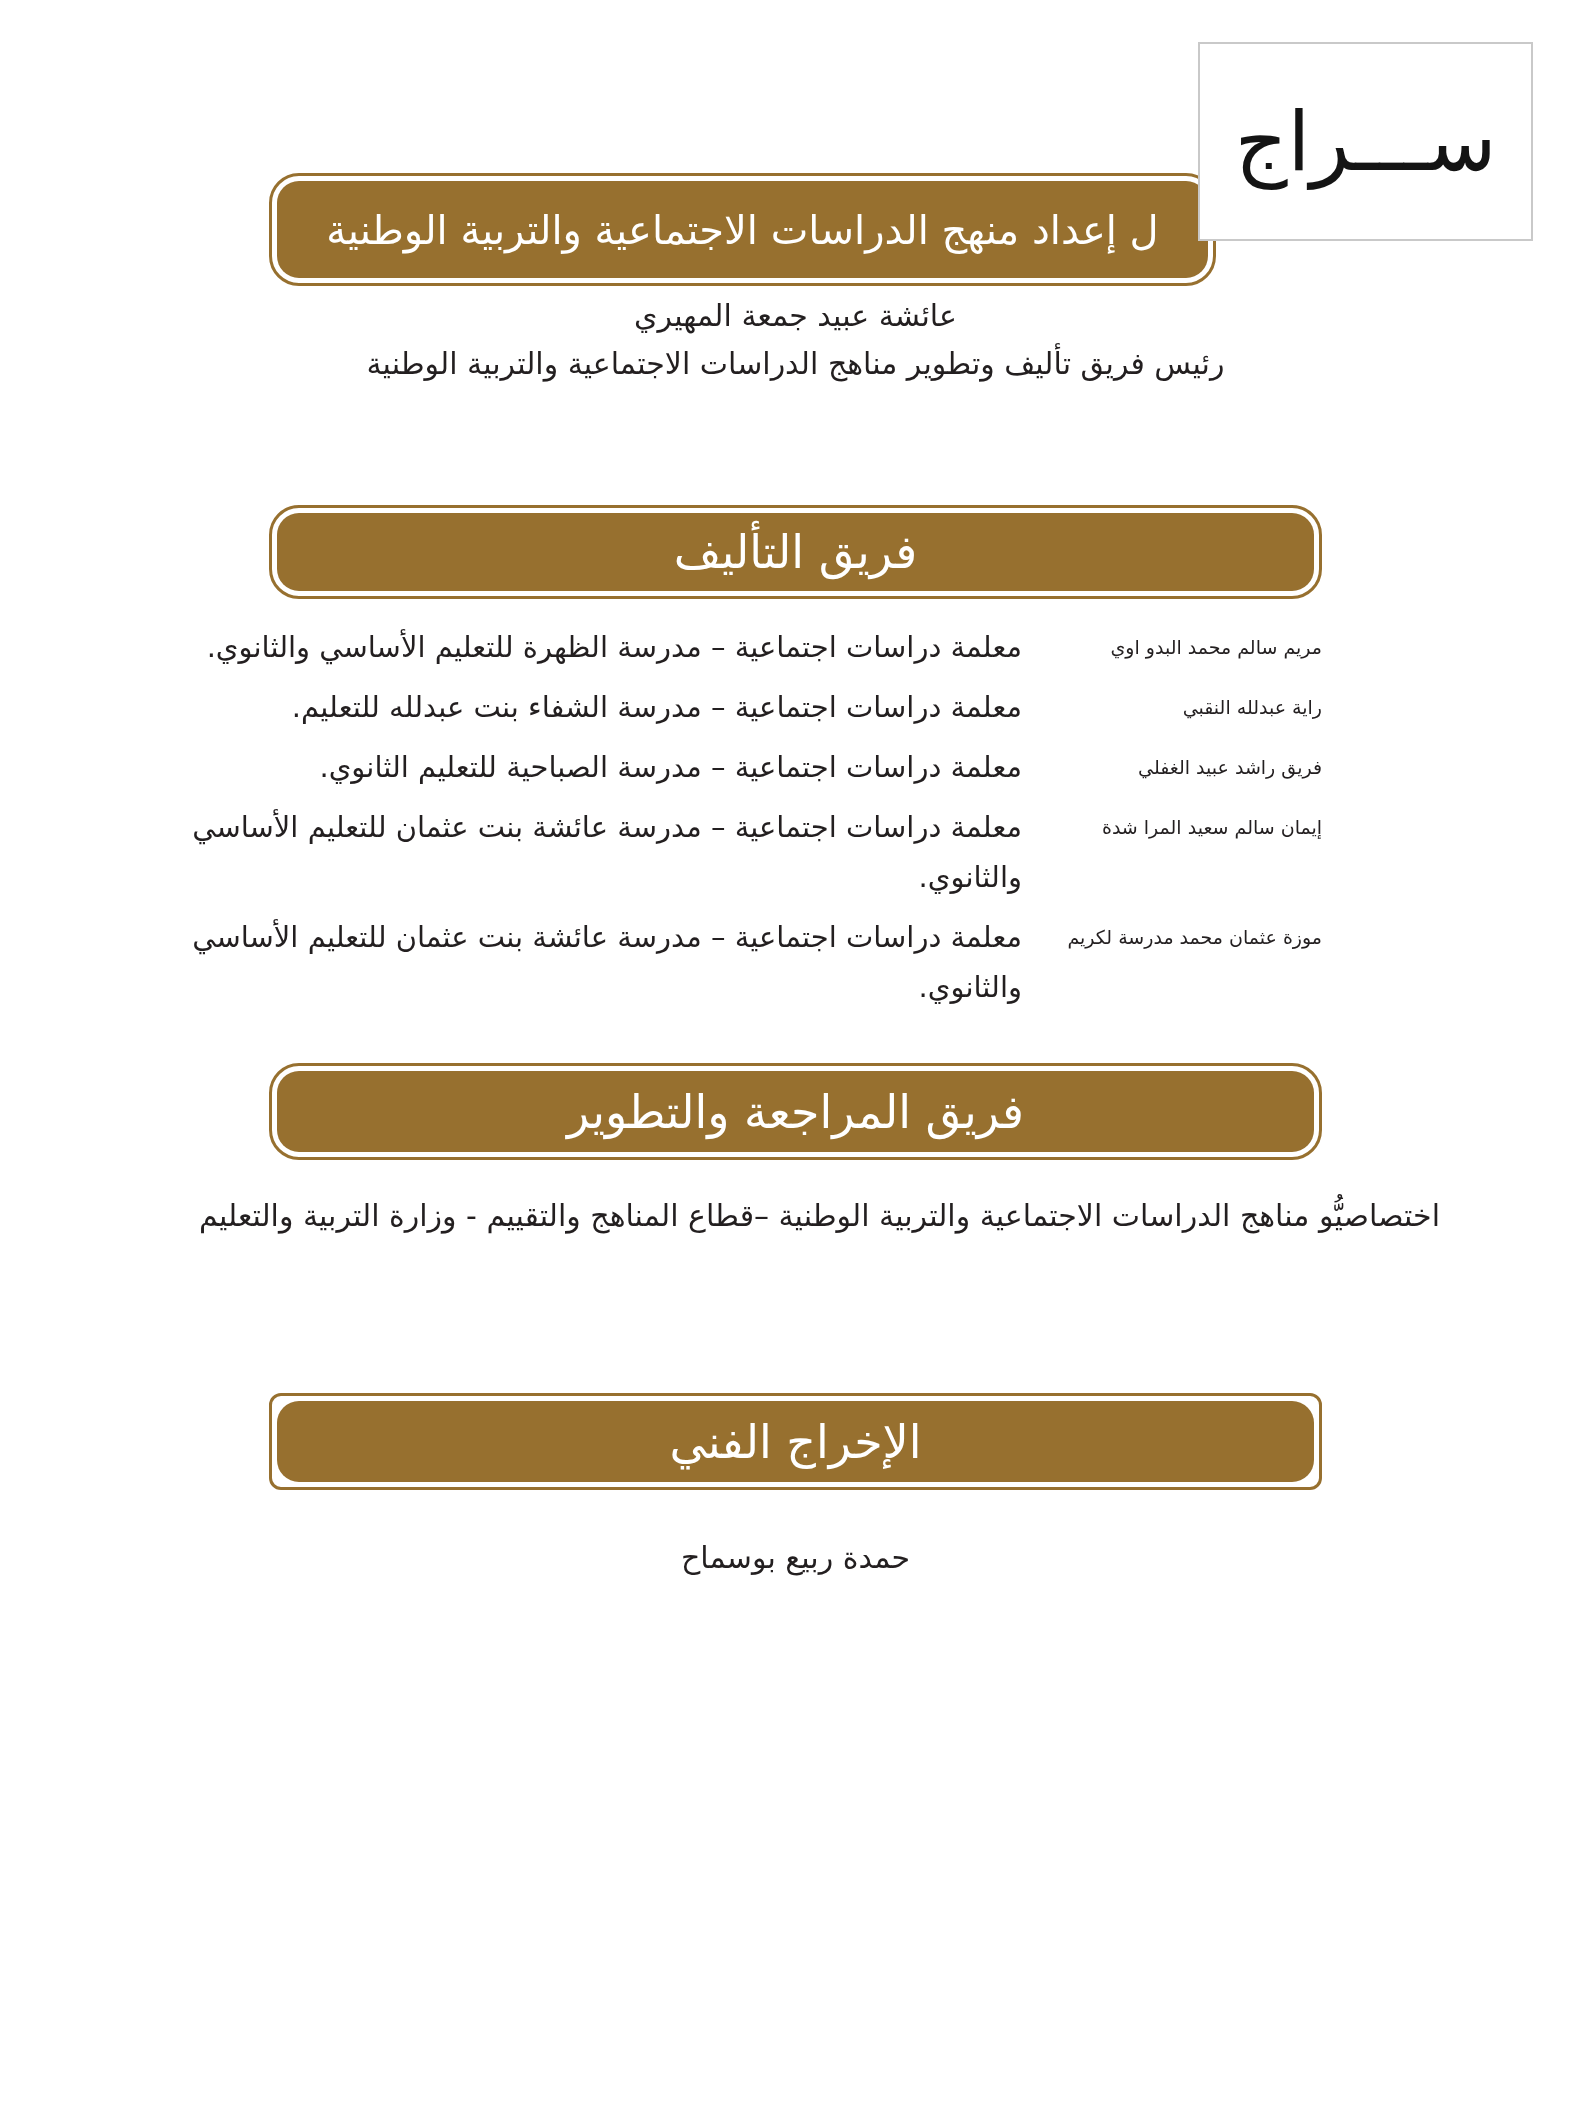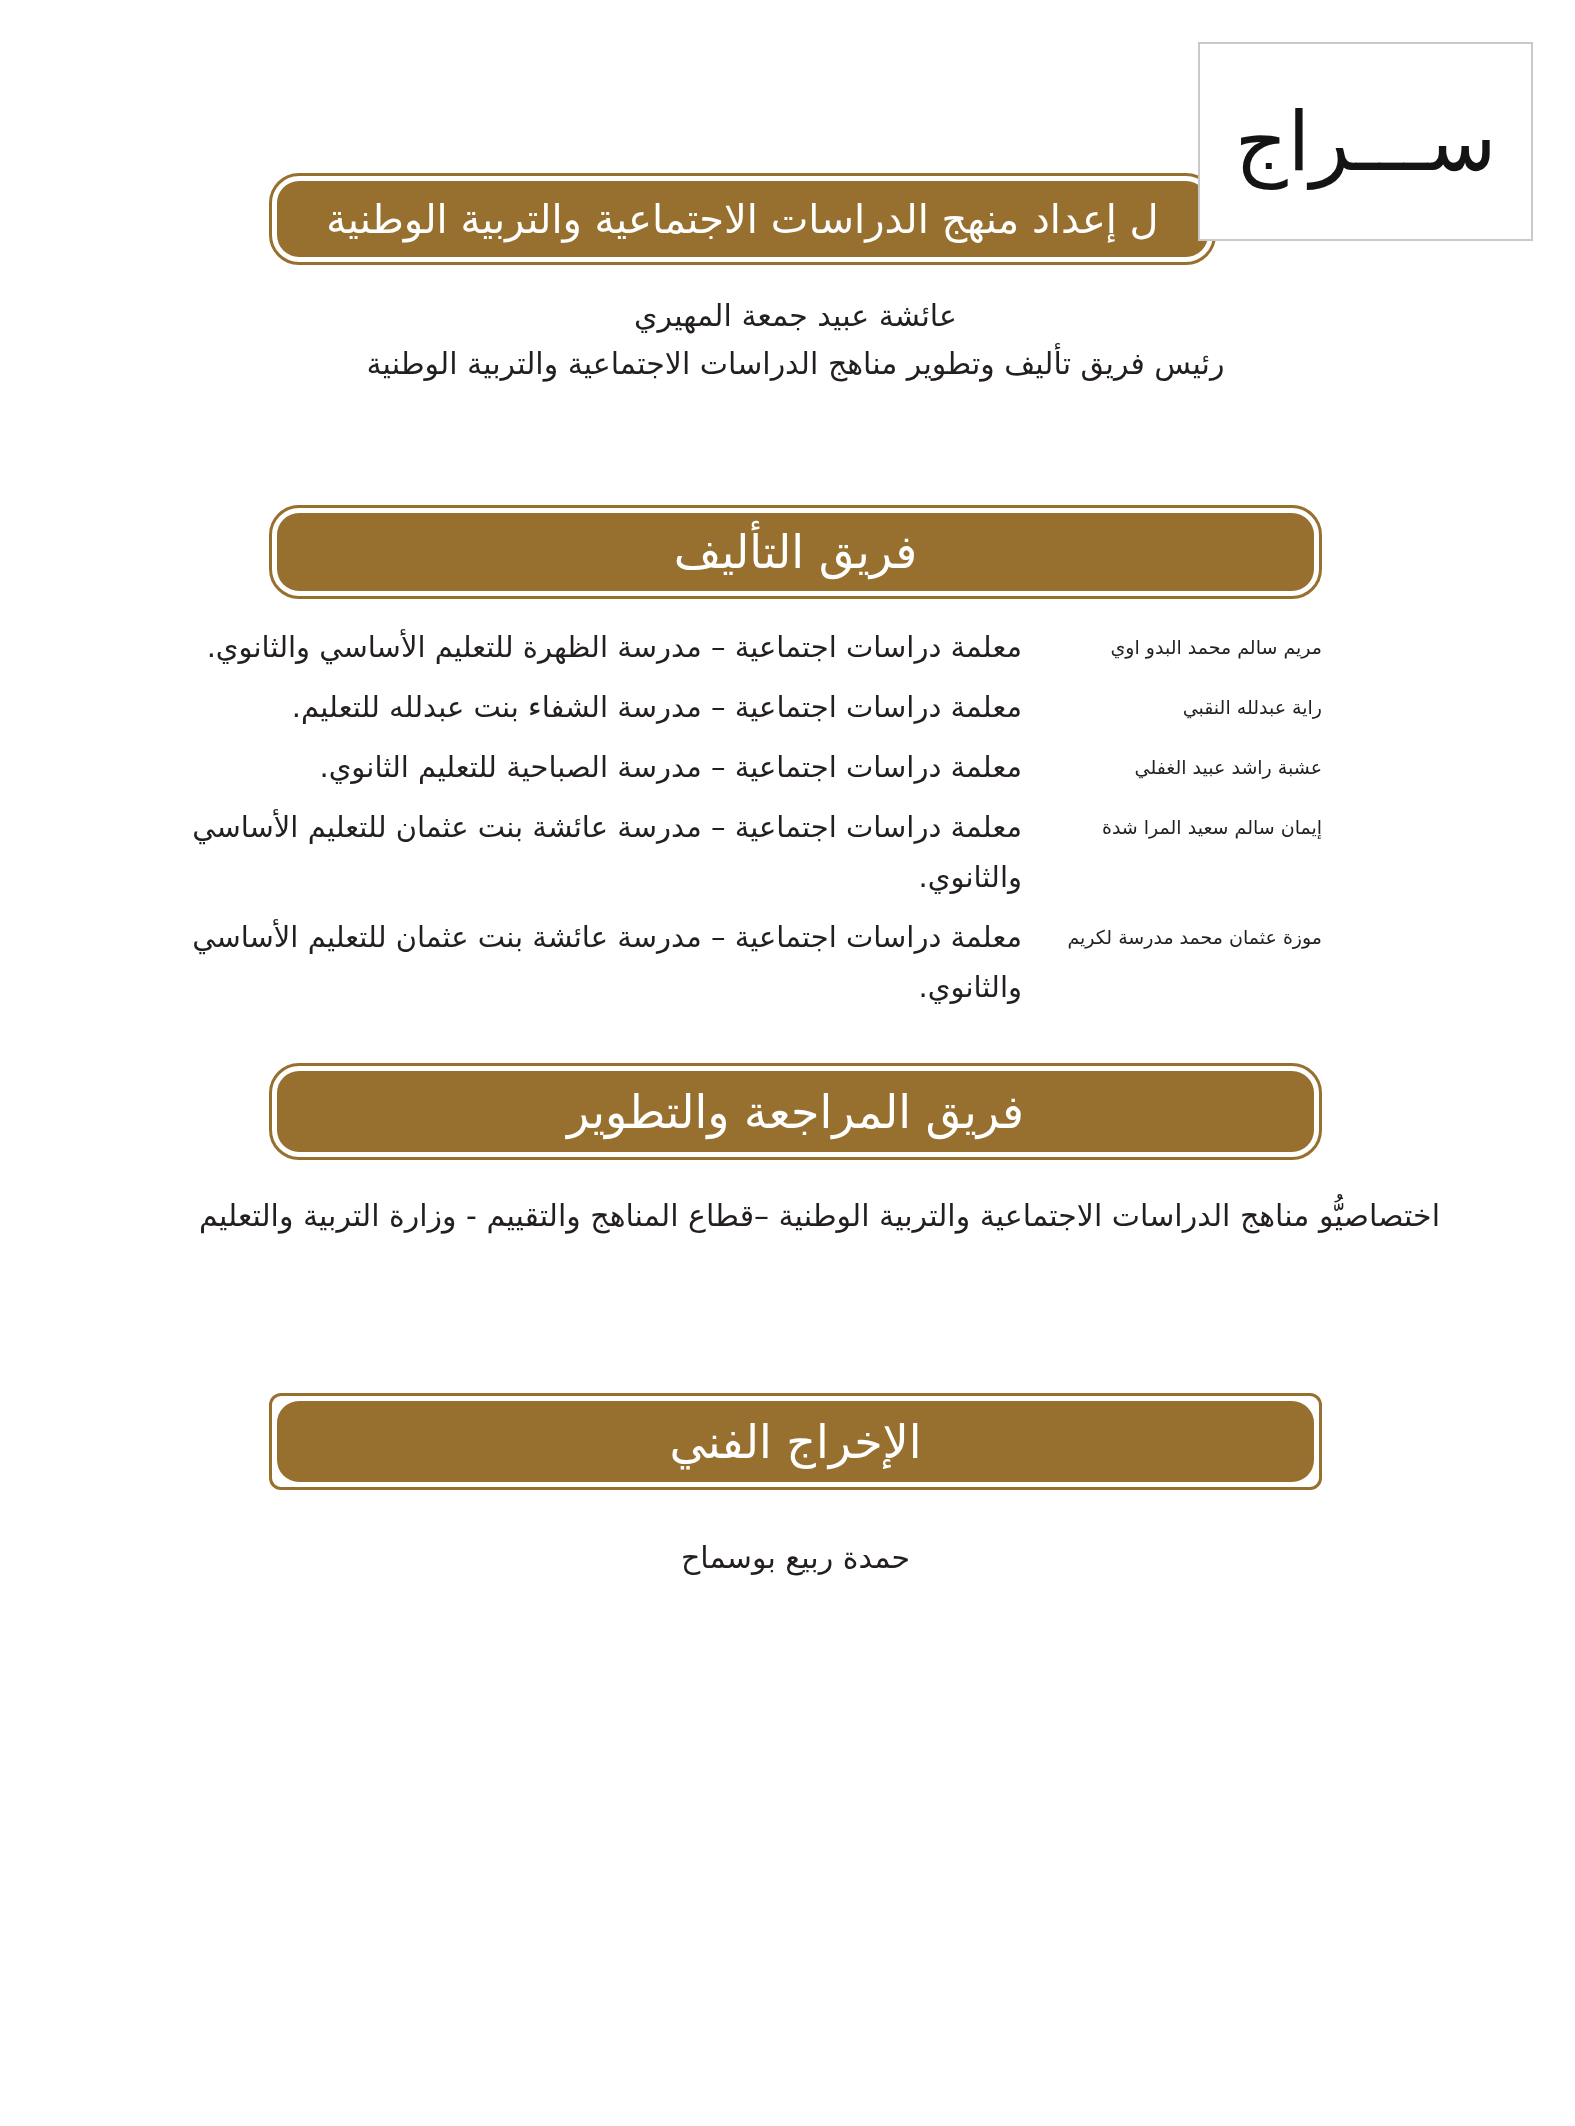--- a/index.html
+++ b/index.html
@@ -11,21 +11,21 @@
   .bar-outer{
     position:absolute;box-sizing:border-box;
     border:3px solid #97702f;border-radius:30px;padding:5px;
     background:#ffffff;
   }
   .bar-inner{
     background:#97702f;border-radius:22px;height:100%;
     display:flex;align-items:center;justify-content:center;
     color:#ffffff;
   }
-  .bar-title{left:269px;top:173px;width:947px;height:92px;z-index:1;}
+  .bar-title{left:269px;top:173px;width:947px;height:113px;z-index:1;}
   .bar-title .bar-inner{font-size:40px;}
   .bar-authors{left:269px;top:505px;width:1053px;height:94px;}
   .bar-reviewers{left:269px;top:1063px;width:1053px;height:97px;}
   .bar-design{left:269px;top:1393px;width:1053px;height:97px;border-radius:12px;}
   .bar-authors .bar-inner,.bar-reviewers .bar-inner,.bar-design .bar-inner{font-size:46px;}
 
   
   .logo{
     position:absolute;left:auto;right:42px;top:42px;width:335px;height:199px;
     background:#ffffff;border:2px solid #c9c9c9;box-sizing:border-box;z-index:5;
@@ -94,21 +94,21 @@
         <div>معلمة دراسات اجتماعية – مدرسة الظهرة للتعليم الأساسي والثانوي.</div>
       </div>
     </div>
     <div class="member-row">
       <div class="member-name">راية عبدلله النقبي</div>
       <div class="member-role">
         <div>معلمة دراسات اجتماعية – مدرسة الشفاء بنت عبدلله للتعليم.</div>
       </div>
     </div>
     <div class="member-row">
-      <div class="member-name">عشبة راشد عبيد الغفلي</div>
+      <div class="member-name">فريق راشد عبيد الغفلي</div>
       <div class="member-role">
         <div>معلمة دراسات اجتماعية – مدرسة الصباحية للتعليم الثانوي.</div>
       </div>
     </div>
     <div class="member-row">
       <div class="member-name">إيمان سالم سعيد المرا شدة</div>
       <div class="member-role">
         <div>معلمة دراسات اجتماعية – مدرسة عائشة بنت عثمان للتعليم الأساسي</div>
         <div>والثانوي.</div>
       </div>

